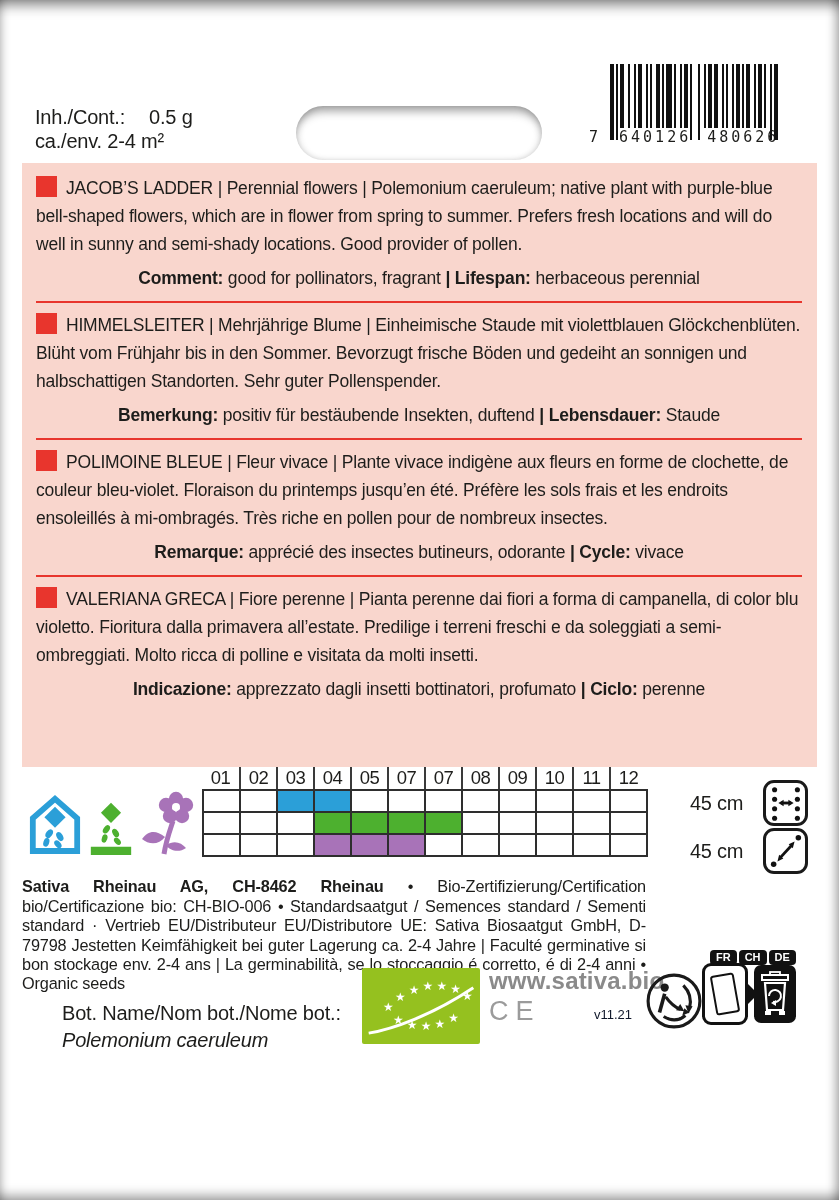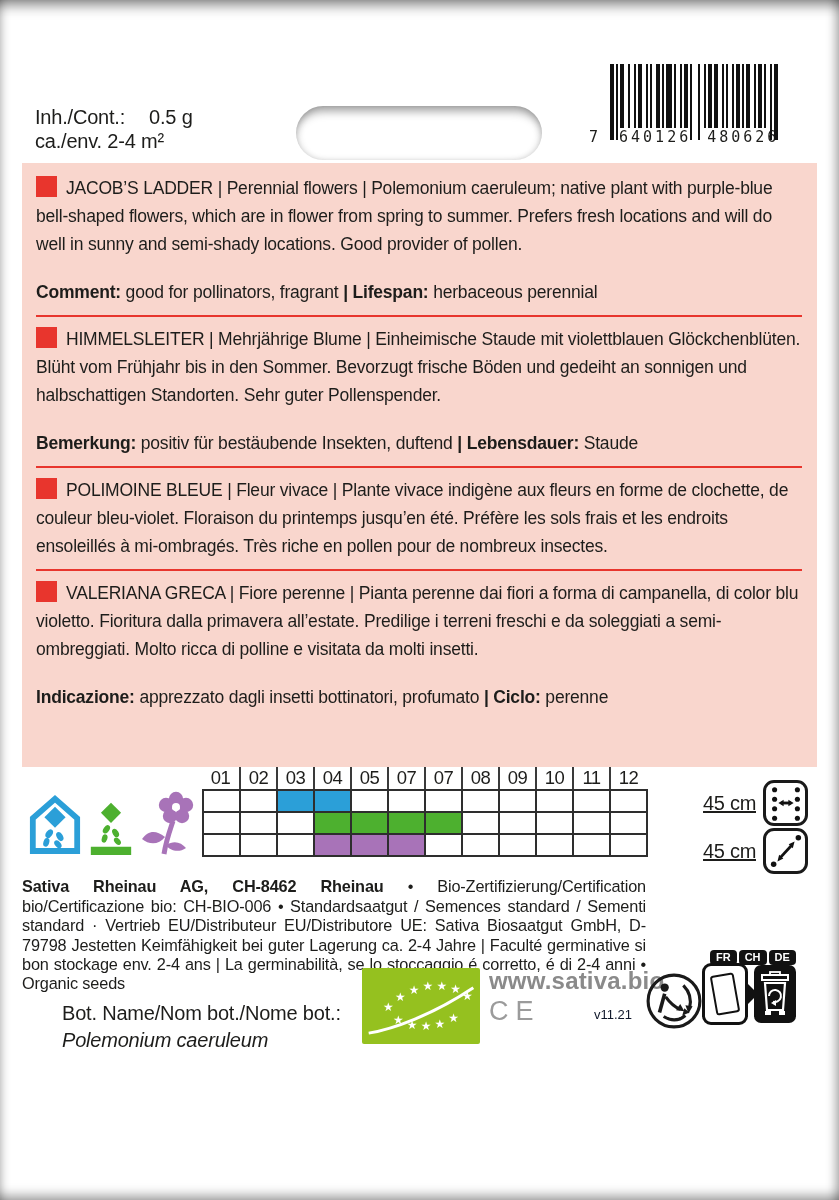--- a/index.html
+++ b/index.html
@@ -24,36 +24,36 @@
   .bars{position:relative;height:76px;margin-left:22px;display:flex;align-items:flex-start;}
   .bars div{background:#111;}
   .bc-digits{display:flex;margin-top:-12px;font-family:"DejaVu Sans Mono",monospace;font-size:15px;letter-spacing:3px;}
   .bc-digits span{background:#fff;padding:0 1px;}
   .bc-lead{margin-right:10px;}
   .bc-g1{margin-right:14px;margin-left:6px;}
   
   .info-panel{position:absolute;left:22px;top:163px;width:795px;height:604px;background:#f9d6cd;
     padding:11px 15px 0 14px;font-size:17.5px;line-height:28px;letter-spacing:-.2px;}
   .sec p{margin:0;}
-  .sec .note{margin-top:20px;}
+  .sec .note{margin-top:6px;text-align:center;}
   .bullet{display:inline-block;width:21px;height:21px;background:#e8352d;margin-right:9px;vertical-align:-3px;}
   .b{font-weight:700;}
   .divider{border:none;border-top:2.5px solid #e8352d;margin:9px 0 8px 0;}
   
   .cal-head{position:absolute;left:202px;top:767px;display:grid;grid-template-columns:repeat(12,37px);}
   .cal-h-cell{height:22px;font-size:18.5px;line-height:22px;text-align:center;letter-spacing:-.5px;}
   .cal-h-cell + .cal-h-cell{border-left:2px solid #3a3a3a;}
   .cal-grid{position:absolute;left:202px;top:789px;display:grid;grid-template-columns:repeat(12,37px);grid-auto-rows:22px;border:1px solid #2e2e2e;background:#fff;}
   .cal-cell{border:1px solid #2e2e2e;}
   .legend{position:absolute;}
   
   .company{position:absolute;left:22px;top:861px;width:624px;font-size:16.3px;line-height:19.4px;text-align:justify;letter-spacing:-.15px;}
   
   .sp-row{position:absolute;display:flex;align-items:center;}
-  .sp-row .lbl{font-size:20px;letter-spacing:-.3px;margin-right:7px;white-space:nowrap;text-decoration:underline;}
+  .sp-row .lbl{font-size:20px;letter-spacing:-.3px;margin-right:20px;white-space:nowrap;}
   .sp-box{width:45px;height:46px;border:3px solid #1a1a1a;border-radius:11px;background:#fff;display:flex;align-items:center;justify-content:center;}
   
   .eu-logo{position:absolute;left:362px;top:968px;width:118px;height:76px;background:#95c11f;border-radius:2px;}
   .site{position:absolute;left:489px;top:967px;font-size:24px;font-weight:700;color:#8a8a8a;letter-spacing:.2px;}
   .ce{position:absolute;left:489px;top:996px;font-size:27px;color:#9b9b9b;letter-spacing:7px;}
   .ver{position:absolute;left:594px;top:1007px;font-size:13px;color:#0f172a;}
   .triman{position:absolute;left:645px;top:972px;}
   .disposal{position:absolute;left:702px;top:950px;width:106px;}
   .disp-tabs{display:flex;gap:2px;margin-left:8px;position:relative;z-index:2;}
   .disp-tab{background:#111;color:#fff;font-size:11px;font-weight:700;padding:1px 6px 2px;border-radius:4px;line-height:12px;}
@@ -158,20 +158,21 @@
     <hr class="divider">
 
     <div class="sec">
       <p><span class="bullet"></span><span>HIMMELSLEITER</span><span> | Mehrjährige Blume | Einheimische Staude mit violettblauen Glöckchenblüten. Blüht vom Frühjahr bis in den Sommer. Bevorzugt frische Böden und gedeiht an sonnigen und halbschattigen Standorten. Sehr guter Pollenspender.</span></p>
       <p class="note"><span class="b">Bemerkung:</span><span> positiv für bestäubende Insekten, duftend</span><span class="b"> | </span><span class="b">Lebensdauer:</span><span> Staude</span></p>
     </div>
     <hr class="divider">
 
     <div class="sec">
       <p><span class="bullet"></span><span>POLIMOINE BLEUE</span><span> | Fleur vivace | Plante vivace indigène aux fleurs en forme de clochette, de couleur bleu-violet. Floraison du printemps jusqu’en été. Préfère les sols frais et les endroits ensoleillés à mi-ombragés. Très riche en pollen pour de nombreux insectes.</span></p>
+      <p class="note"><span class="b">Remarque:</span><span> apprécié des insectes butineurs, odorante</span><span class="b"> | </span><span class="b">Cycle:</span><span> vivace</span></p>
     </div>
     <hr class="divider">
 
     <div class="sec">
       <p><span class="bullet"></span><span>VALERIANA GRECA</span><span> | Fiore perenne | Pianta perenne dai fiori a forma di campanella, di color blu violetto. Fioritura dalla primavera all’estate. Predilige i terreni freschi e da soleggiati a semi-ombreggiati. Molto ricca di polline e visitata da molti insetti.</span></p>
       <p class="note"><span class="b">Indicazione:</span><span> apprezzato dagli insetti bottinatori, profumato</span><span class="b"> | </span><span class="b">Ciclo:</span><span> perenne</span></p>
     </div>
   </div>
 
   <div class="legend" style="left:28px;top:794px;">

